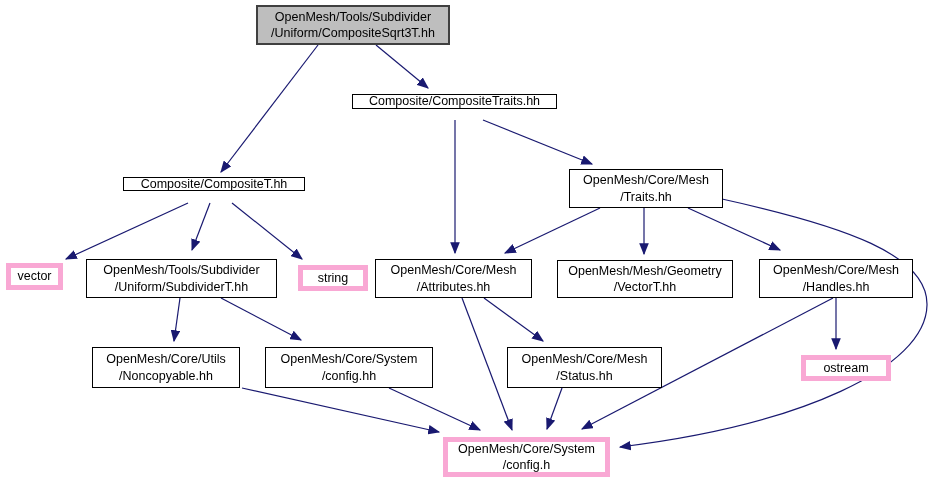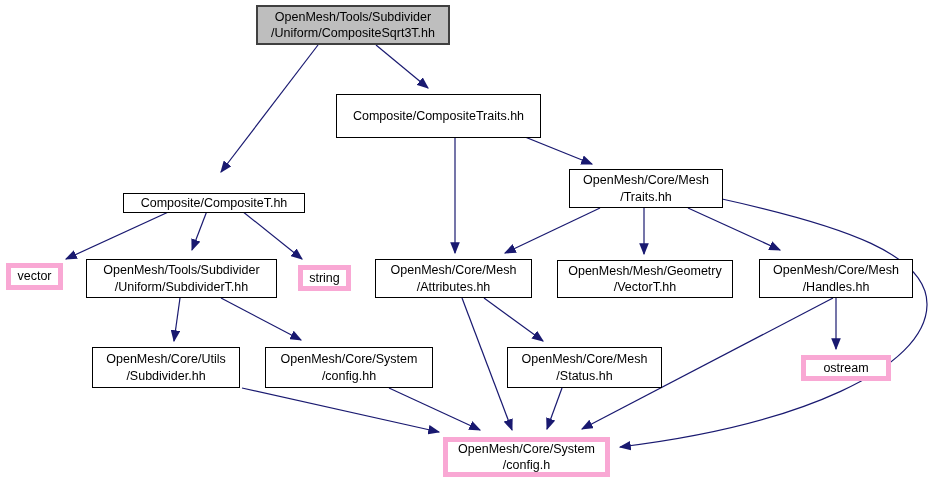--- a/index.html
+++ b/index.html
@@ -61,45 +61,45 @@
     <path class="edge" d="M562,388 L547,429" marker-end="url(#arrow)"></path>
     <path class="edge" d="M836,298 L836,349" marker-end="url(#arrow)"></path>
     <path class="edge" d="M833,298 L582,429" marker-end="url(#arrow)"></path>
     <path class="edge" d="M242,388 L439,432" marker-end="url(#arrow)"></path>
     <path class="edge" d="M389,388 L480,430" marker-end="url(#arrow)"></path>
   </svg>
 
   <div class="node root" style="left:256px;top:5px;width:194px;height:40px">OpenMesh/Tools/Subdivider
 /Uniform/CompositeSqrt3T.hh</div>
 
-  <div class="node" style="left:336px;top:94px;width:205px;height:44px">Composite/CompositeTraits.hh</div>
+  <div class="node" style="left:352px;top:94px;width:205px;height:15px">Composite/CompositeTraits.hh</div>
 
-  <div class="node" style="left:123px;top:193px;width:182px;height:20px">Composite/CompositeT.hh</div>
+  <div class="node" style="left:123px;top:177px;width:182px;height:14px">Composite/CompositeT.hh</div>
 
   <div class="node" style="left:569px;top:169px;width:154px;height:39px">OpenMesh/Core/Mesh
 /Traits.hh</div>
 
   <div class="node system" style="left:6px;top:263px;width:57px;height:27px">vector</div>
 
   <div class="node" style="left:86px;top:259px;width:191px;height:39px">OpenMesh/Tools/Subdivider
 /Uniform/SubdividerT.hh</div>
 
-  <div class="node system" style="left:298px;top:265px;width:53px;height:26px">string</div>
+  <div class="node system" style="left:298px;top:265px;width:70px;height:26px">string</div>
 
   <div class="node" style="left:375px;top:259px;width:157px;height:39px">OpenMesh/Core/Mesh
 /Attributes.hh</div>
 
   <div class="node" style="left:557px;top:260px;width:176px;height:38px">OpenMesh/Mesh/Geometry
 /VectorT.hh</div>
 
   <div class="node" style="left:759px;top:259px;width:154px;height:39px">OpenMesh/Core/Mesh
 /Handles.hh</div>
 
   <div class="node" style="left:92px;top:347px;width:148px;height:41px">OpenMesh/Core/Utils
-/Subdivider.hh</div>
+/Noncopyable.hh</div>
 
   <div class="node" style="left:265px;top:347px;width:168px;height:41px">OpenMesh/Core/System
 /config.hh</div>
 
   <div class="node" style="left:507px;top:347px;width:155px;height:41px">OpenMesh/Core/Mesh
 /Status.hh</div>
 
   <div class="node system" style="left:801px;top:355px;width:90px;height:26px">ostream</div>
 
   <div class="node system" style="left:443px;top:437px;width:167px;height:40px">OpenMesh/Core/System

